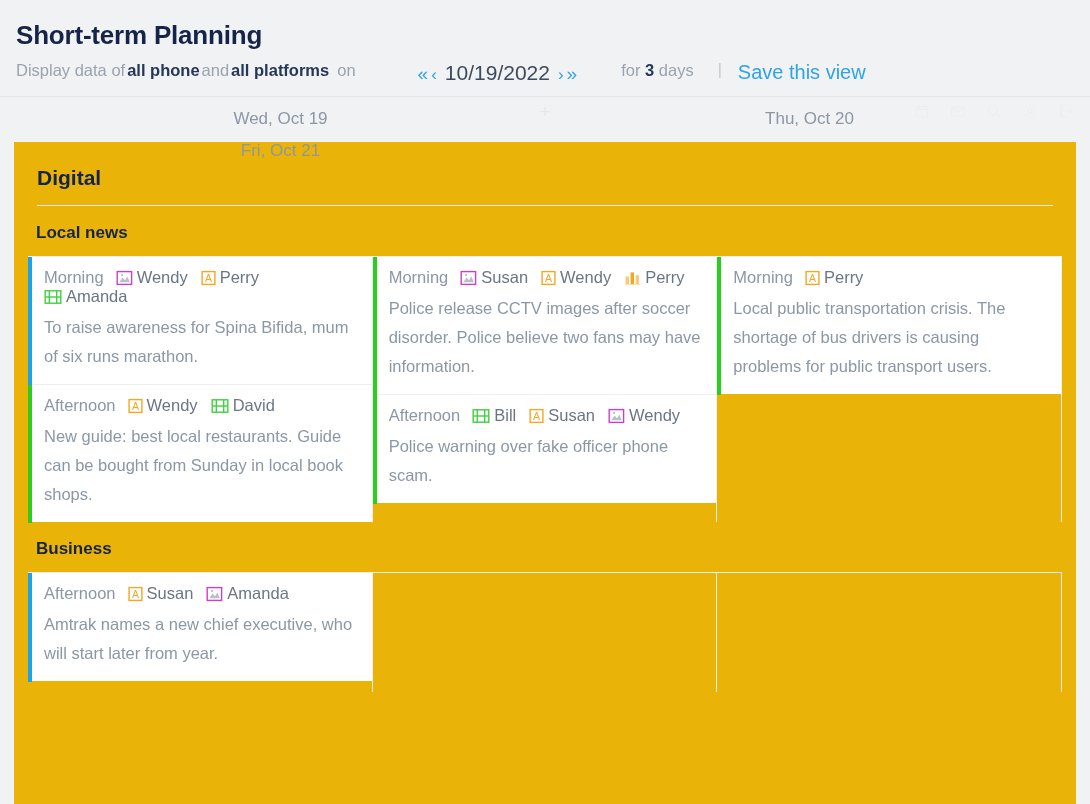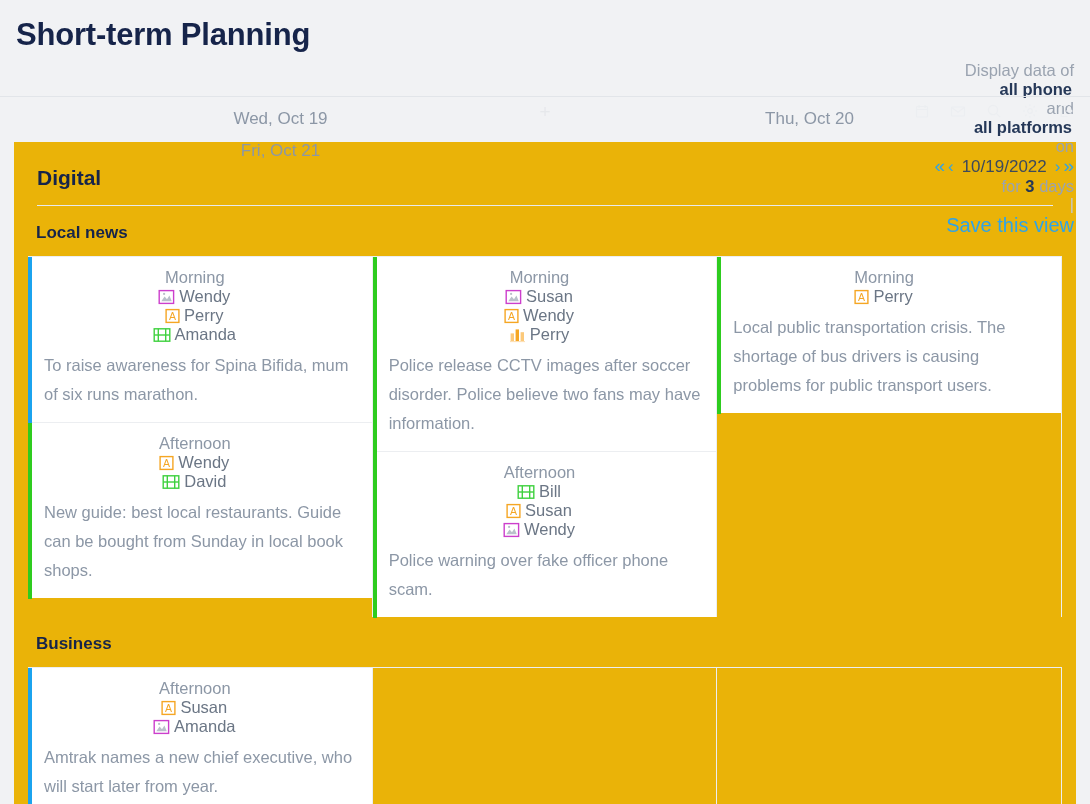--- a/index.html
+++ b/index.html
@@ -10,36 +10,35 @@
     background: #f1f2f4;
     font-family: "Liberation Sans", sans-serif;
     overflow: hidden;
   }
 
   
   .page-header {
     padding: 18px 16px 0 16px;
   }
   .page-title {
-    font-size: 31px;
+    font-size: 26px;
     font-weight: bold;
     color: #16244a;
     letter-spacing: -0.2px;
     line-height: 34px;
   }
 
   .filter-row {
     display: flex;
-    align-items: flex-end;
+    align-items: flex-start;
     margin-top: 9px;
     height: 26px;
     font-size: 16.5px;
     color: #9aa3b0;
     white-space: nowrap;
-    flex-direction: column;
   }
   .filter-text { color: #9aa3b0; }
   .filter-strong {
     color: #253858;
     font-weight: bold;
     margin: 0 2px;
   }
 
   .date-nav {
     display: flex;
@@ -49,21 +48,21 @@
   }
   .nav-arrow {
     color: #2fa3e8;
     font-size: 19px;
     cursor: pointer;
     line-height: 20px;
   }
   .nav-arrow.small { font-size: 17px; }
   .date-value {
     color: #3d4a5c;
-    font-size: 17px;
+    font-size: 21px;
     margin: 0 5px;
     cursor: pointer;
   }
 
   .duration {
     margin-left: 44px;
     color: #9aa3b0;
     font-size: 16.5px;
   }
   .duration b { color: #253858; }
@@ -174,25 +173,24 @@
   .card .accent {
     position: absolute;
     left: 0;
     top: 0;
     bottom: -1px;
     width: 4px;
   }
 
   .card-meta {
     display: flex;
-    align-items: center;
+    align-items: flex-end;
     flex-wrap: wrap;
     gap: 0;
     margin-bottom: 7px;
-    flex-direction: column;
   }
   .slot-label {
     font-size: 16.5px;
     color: #8c97a6;
     margin-right: 12px;
   }
   .person {
     display: inline-flex;
     align-items: center;
     font-size: 16.5px;

